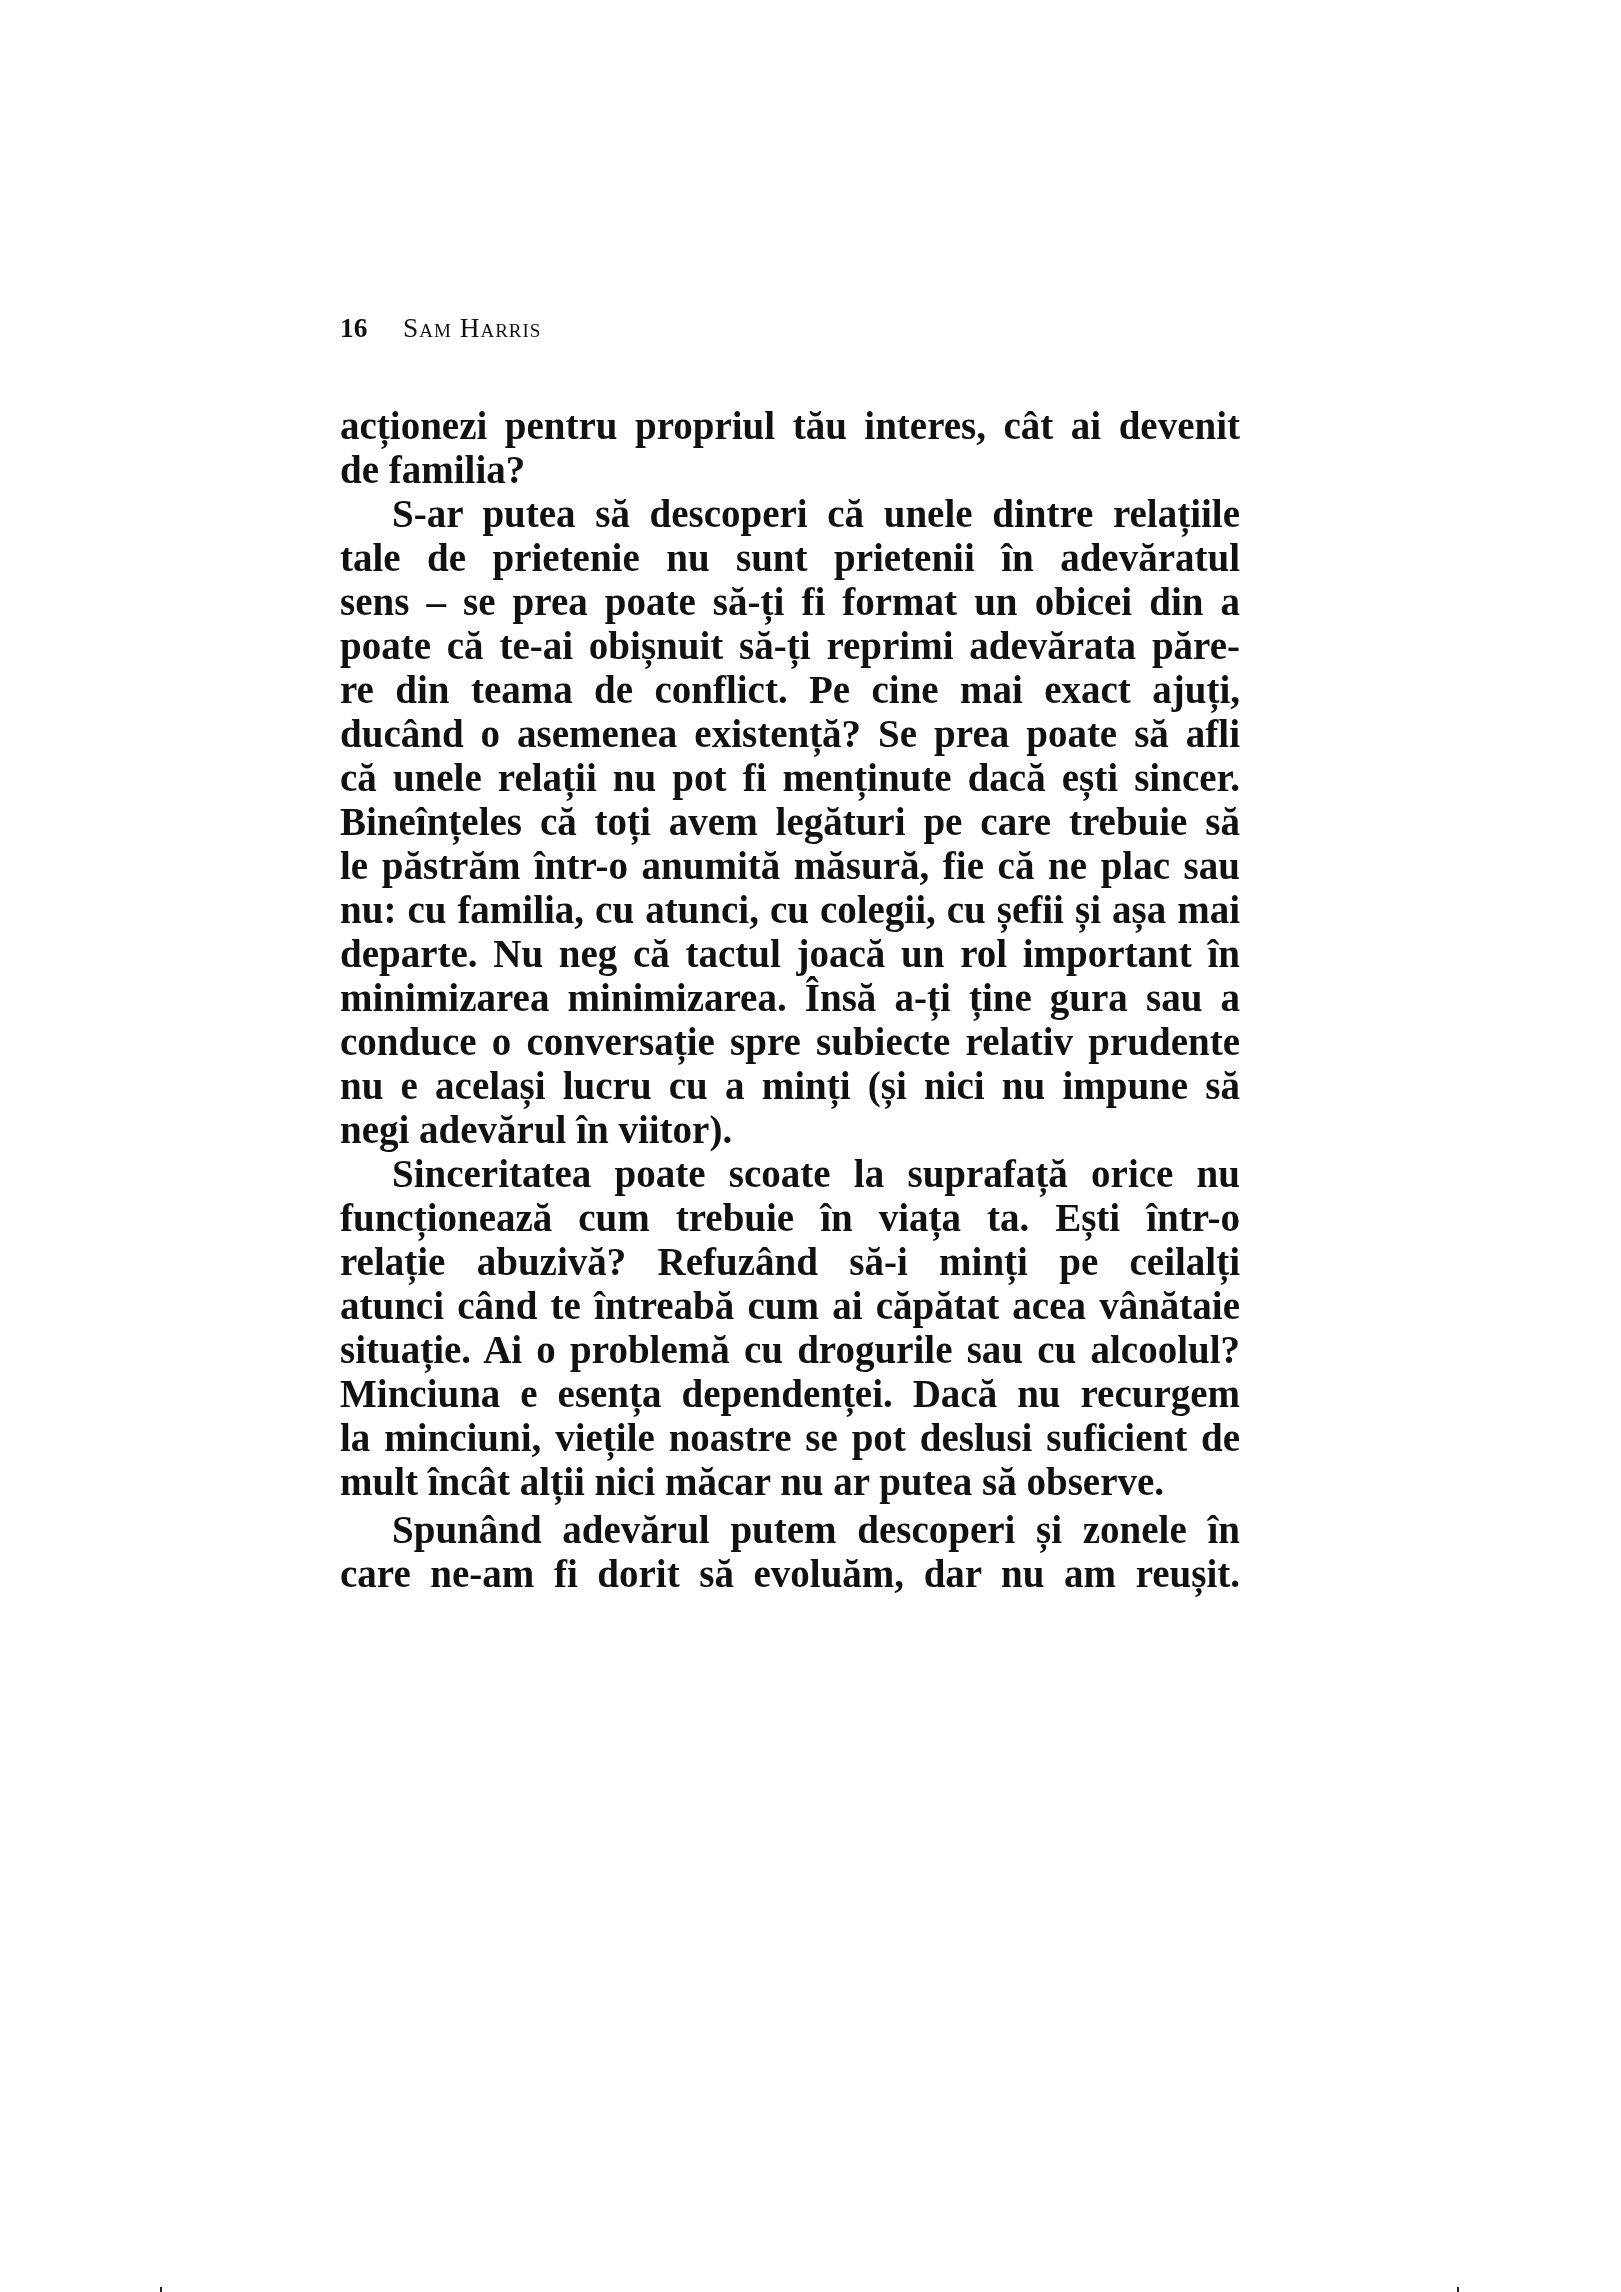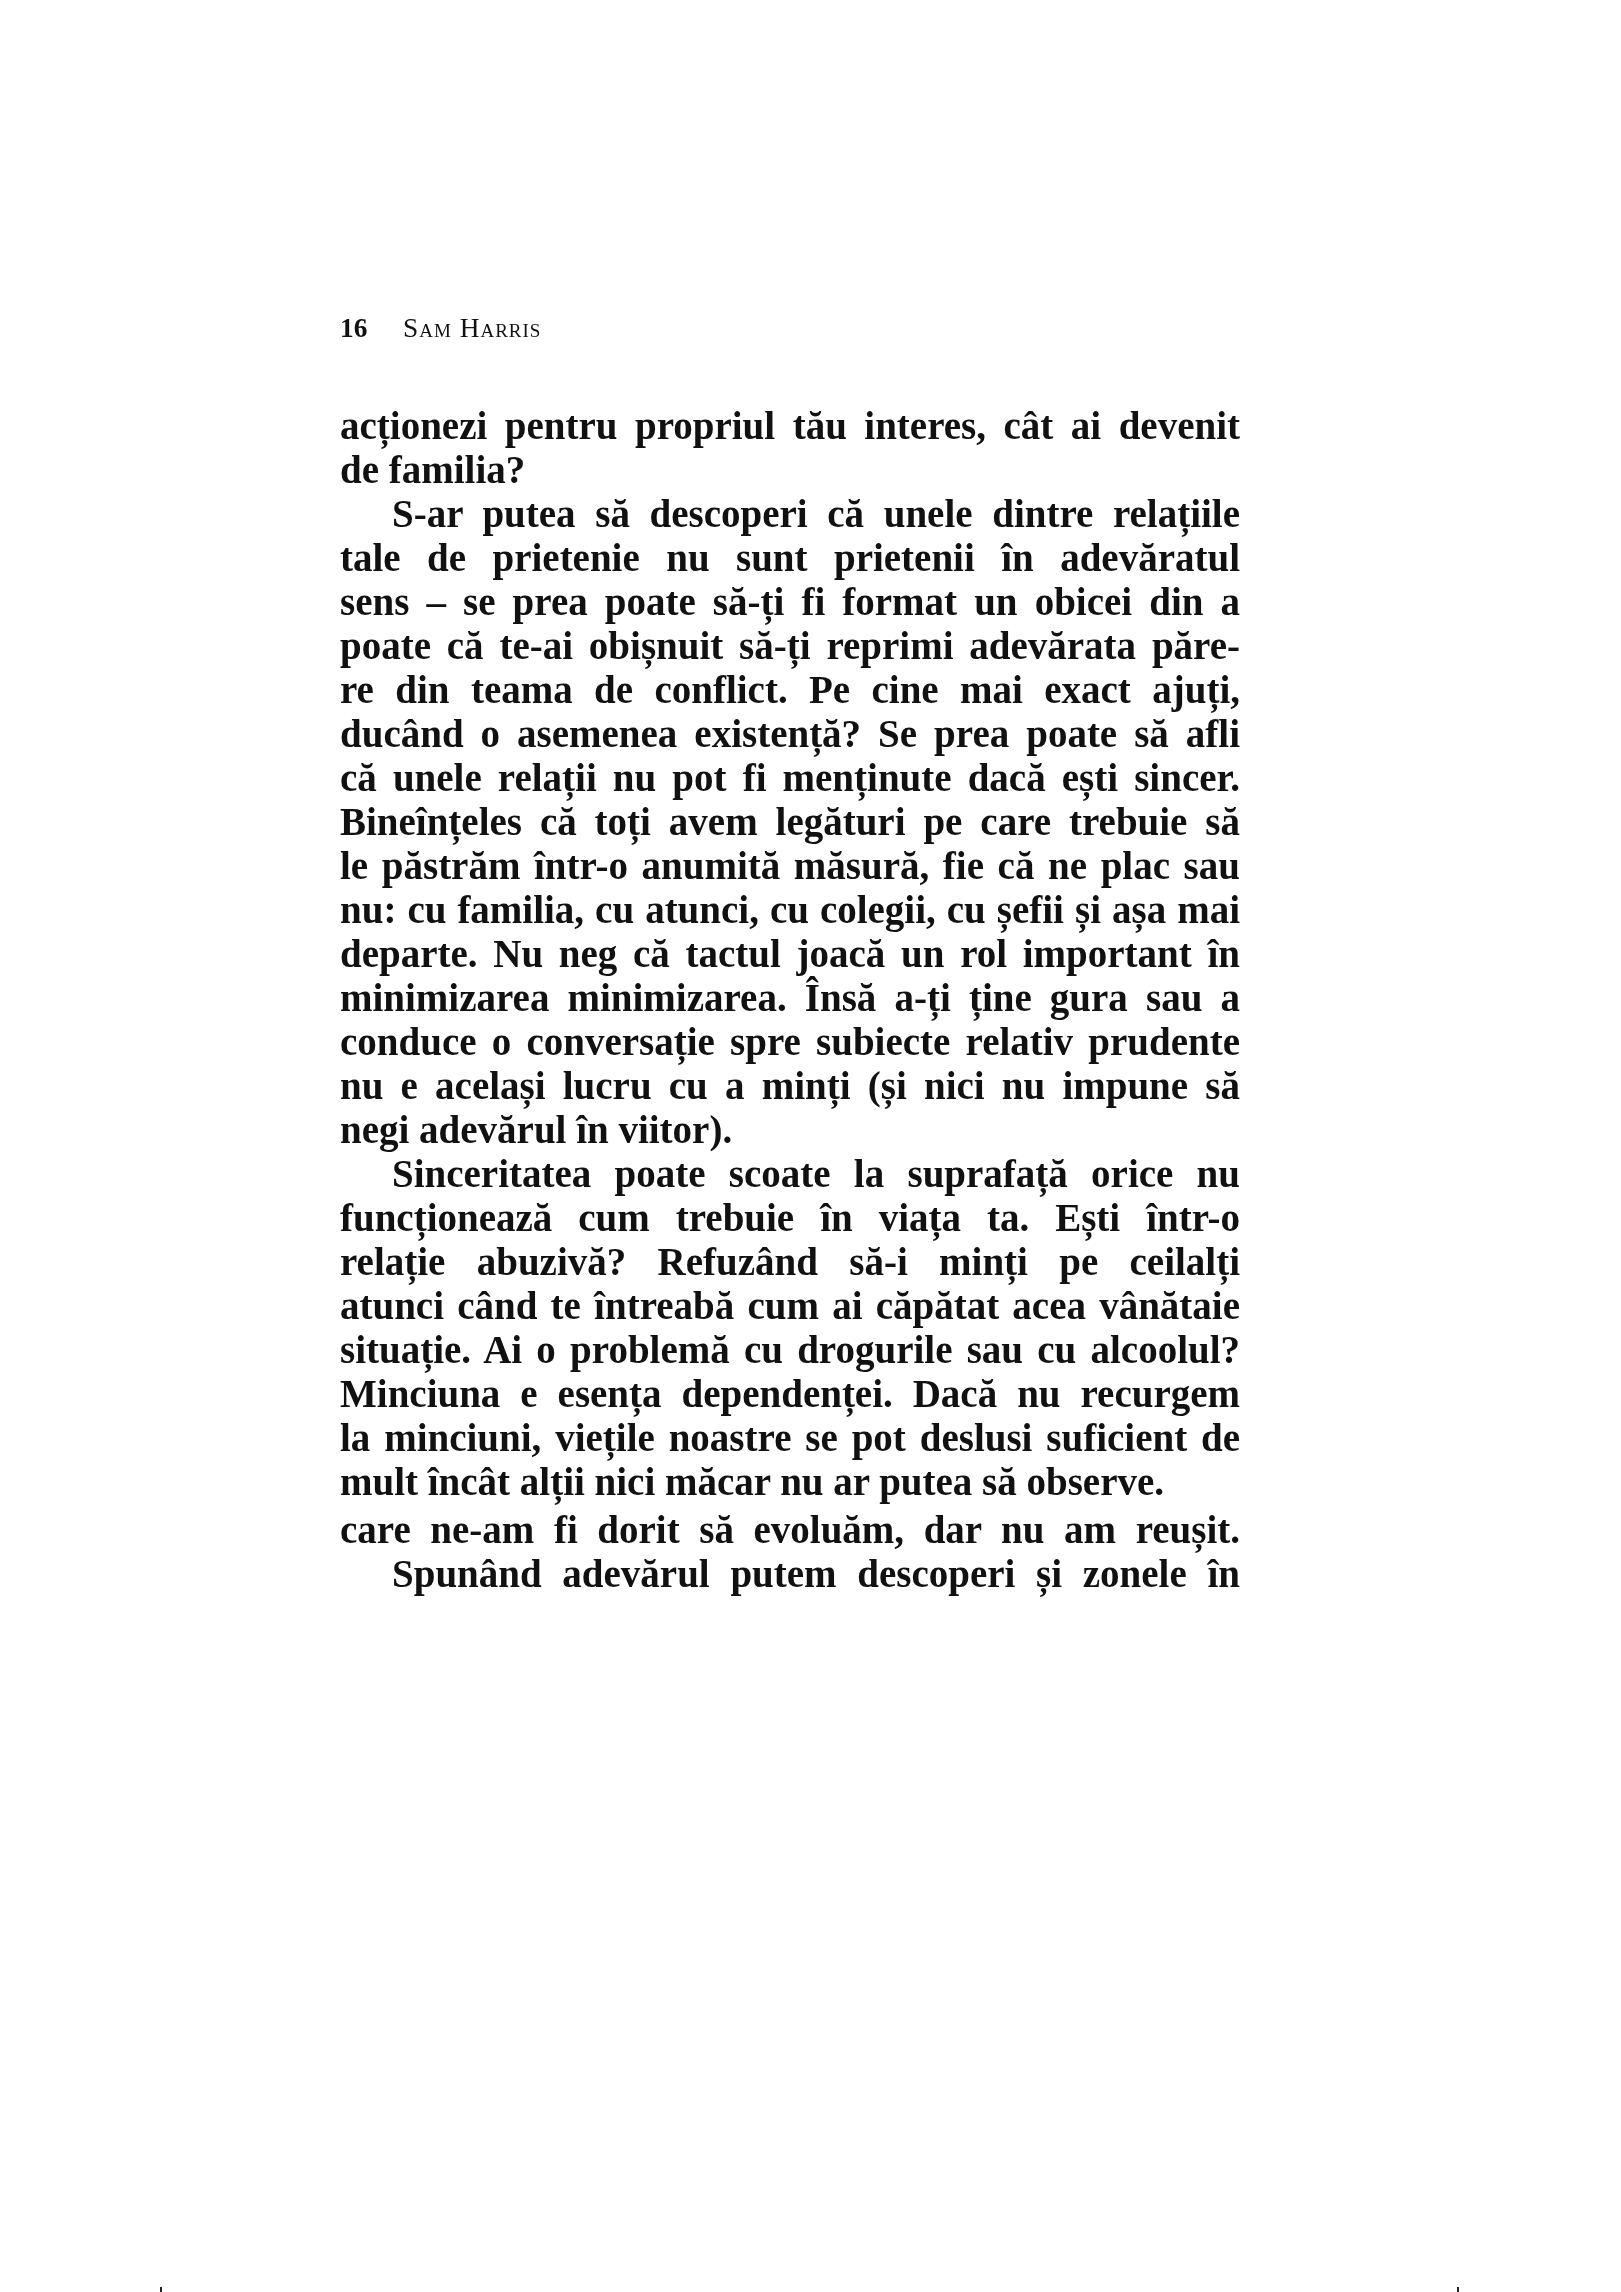--- a/index.html
+++ b/index.html
@@ -113,22 +113,22 @@
       <span class="line">atunci când te întreabă cum ai căpătat acea vânătaie</span>
       <span class="line">situație. Ai o problemă cu drogurile sau cu alcoolul?</span>
       <span class="line">Minciuna e esența dependenței. Dacă nu recurgem</span>
       <span class="line">la minciuni, viețile noastre se pot deslusi suficient de</span>
       <span class="line last">mult încât alții nici măcar nu ar putea să observe.</span>
     </div>
 
     <div class="para-gap"></div>
 
     <div>
+      <span class="line indent">Spunând adevărul putem descoperi și zonele în</span>
       <span class="line">care ne-am fi dorit să evoluăm, dar nu am reușit.</span>
-      <span class="line indent">Spunând adevărul putem descoperi și zonele în</span>
     </div>
 
   </div>
 
   <div class="crop-mark" style="left:160px;"></div>
   <div class="crop-mark" style="left:1457px;"></div>
 
 </div>
 
 

